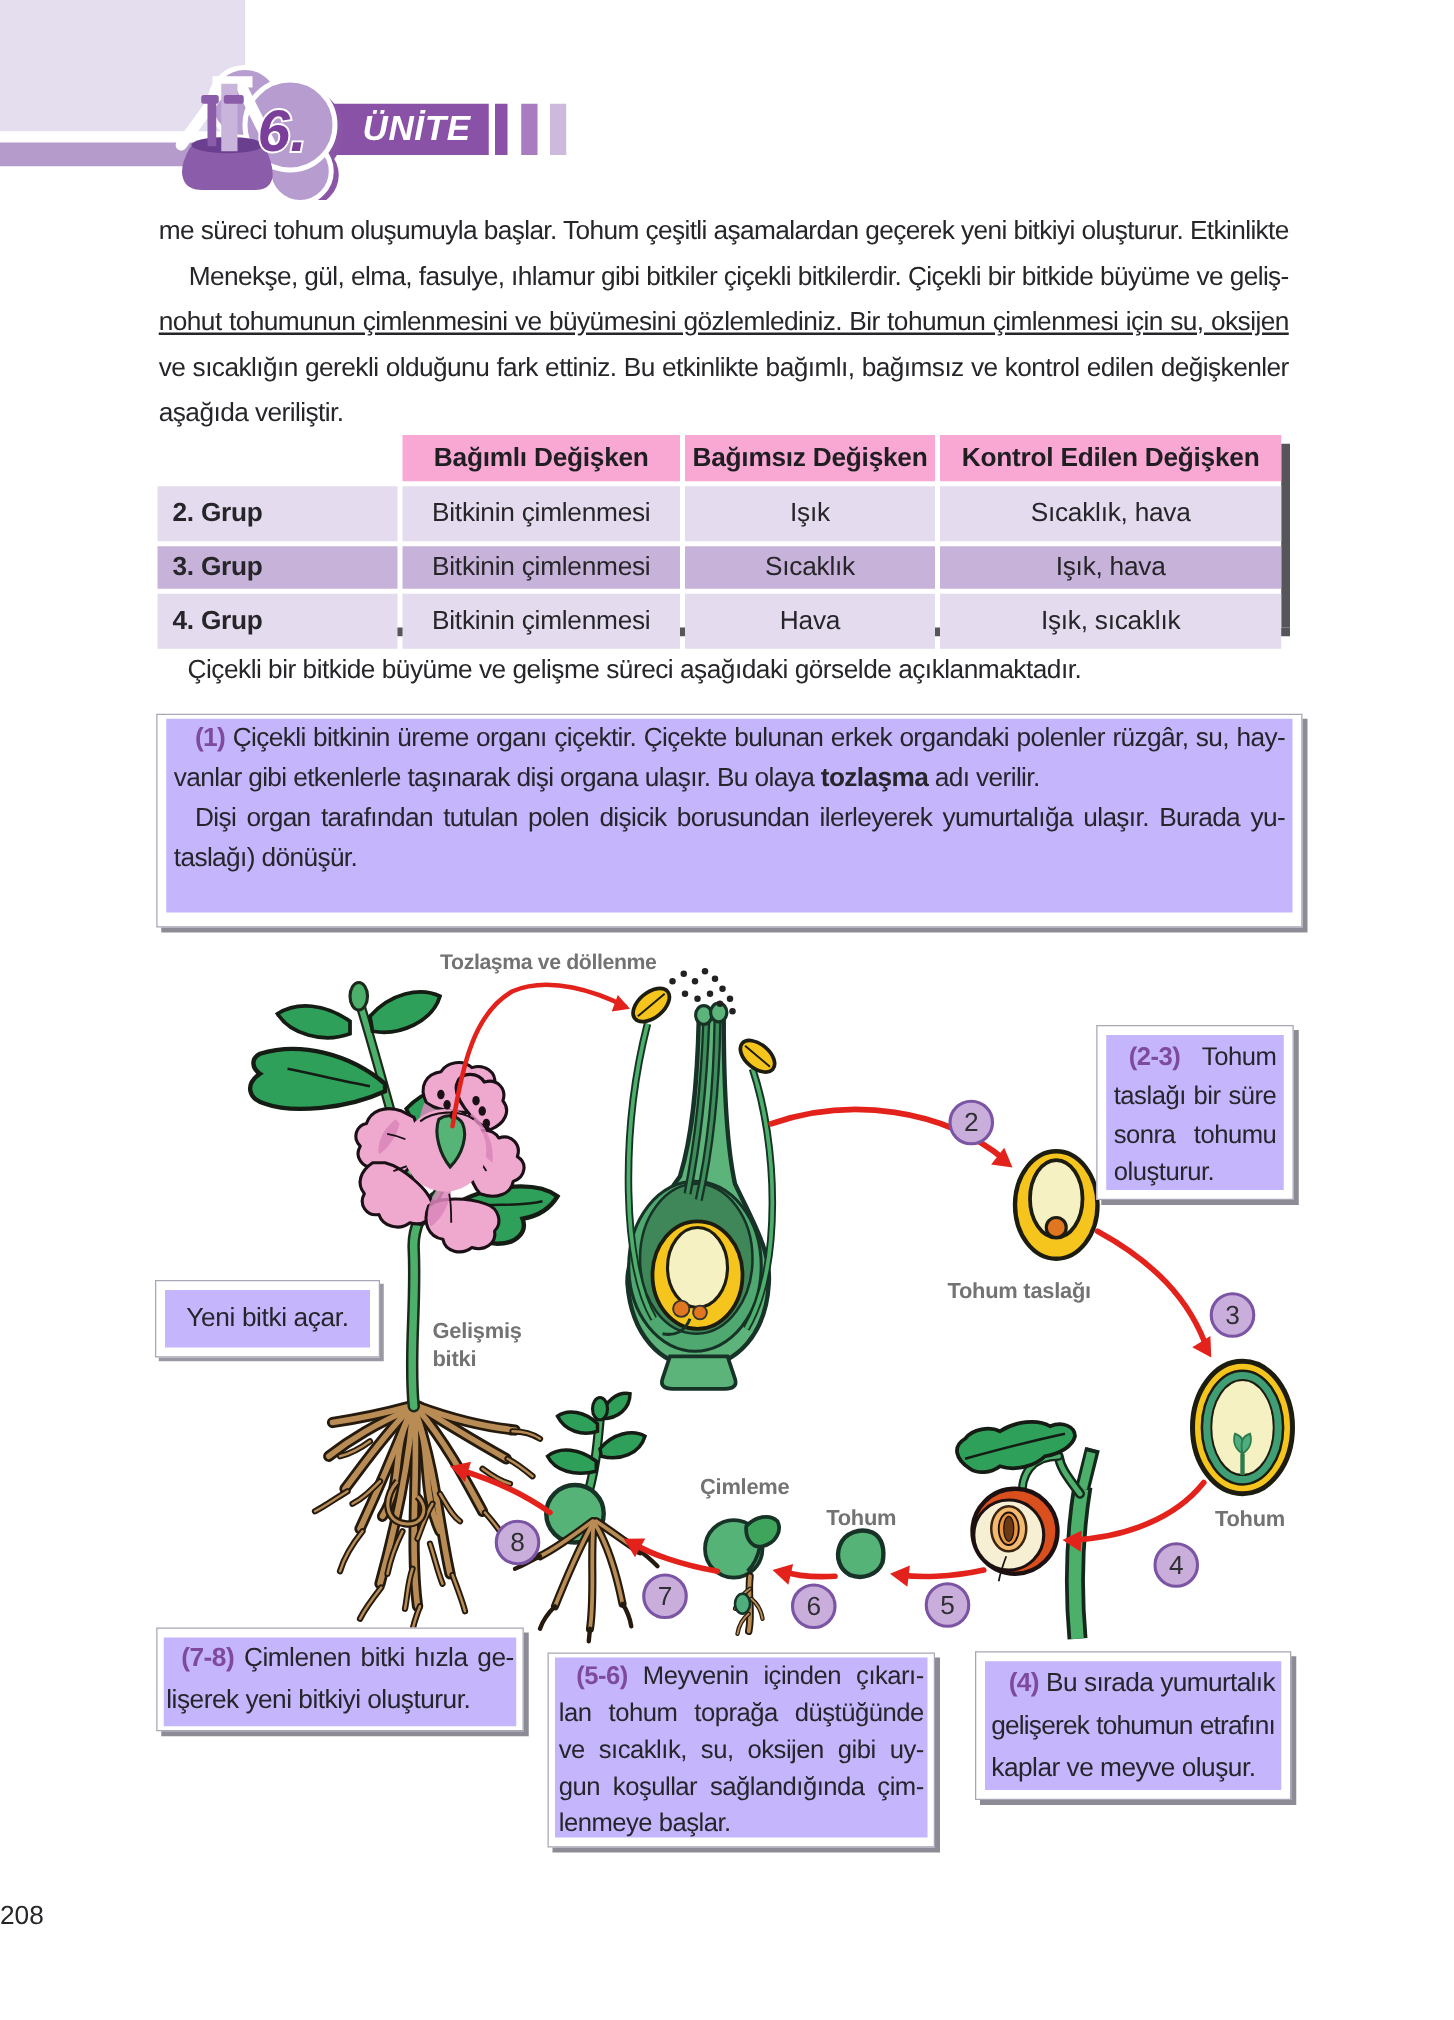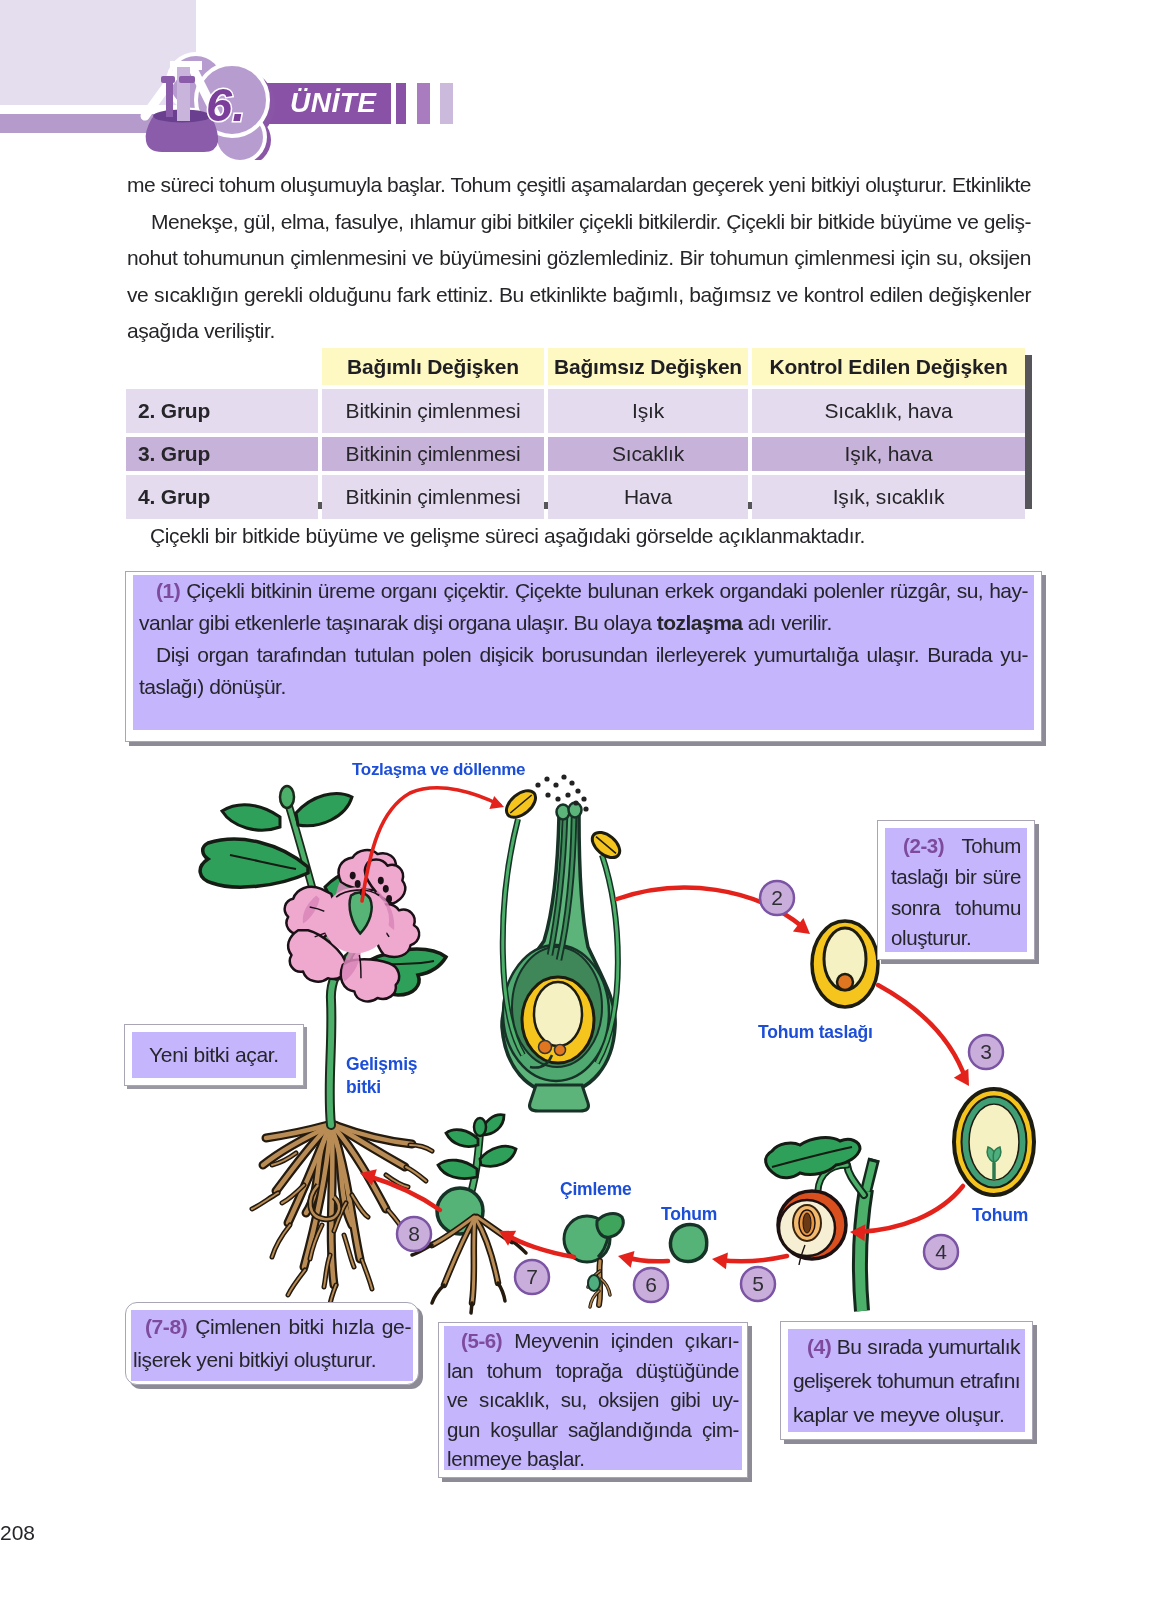--- a/index.html
+++ b/index.html
@@ -16,29 +16,29 @@
 #vb1{left:396px;width:10px;background:#8a52a6;}
 #vb2{left:417px;width:13px;background:#a87cbe;}
 #vb3{left:440px;width:13px;background:#ccbadd;}
 #para{left:127px;top:167px;width:904px;font-size:21px;line-height:36.5px;letter-spacing:-0.45px;}
 .jline{text-align:justify;text-align-last:justify;}
 .jl{display:block;}
 .tc{box-sizing:border-box;font-size:21px;display:flex;align-items:center;justify-content:center;letter-spacing:-0.2px;}
 .trow{display:flex;}
 .tlabel{width:192px;justify-content:flex-start;padding-left:12px;font-weight:bold;}
 .c2{width:222px;}.c3{width:200px;}.c4{width:273px;}
-.hdr{background:#fef9c3;font-weight:bold;height:37px;color:#1f1e22;}
+.hdr{background:#f9a8d4;font-weight:bold;height:37px;color:#1f1e22;}
 .rowA{background:#e4dcee;height:44px;}
 .rowB{background:#c7b2d9;height:34px;}
 .gap{height:4px;}.cgap{width:4px;}
 .ibox{position:absolute;background:#fff;border:1px solid #a9a5b5;
   box-shadow:4px 4px 0 #8d8b95;box-sizing:border-box;padding:7px;}
 .ifill{background:#c4b5fd;width:100%;height:100%;box-sizing:border-box;}
 .pnum{color:#7d4a9e;font-weight:bold;}
-.lab{position:absolute;font-weight:bold;font-size:17.5px;color:#1d4ed8;letter-spacing:-0.2px;}
+.lab{position:absolute;font-weight:bold;font-size:17.5px;color:#737373;letter-spacing:-0.2px;}
 #pageno{left:0;top:1521px;width:1163px;text-align:left;font-size:21px;}
 </style>
 </head>
 <body>
 <div class="abs" id="hdr-block"></div>
 <div class="abs" id="hdr-bar"></div>
 <div class="abs" id="banner">
     <span>ÜNİTE</span>
   </div>
 <div class="abs vbar" id="vb1"></div>
@@ -61,21 +61,21 @@
     <rect x="47" y="22" width="13" height="54" fill="#c9b4dc"></rect>
     <rect x="36" y="36" width="7" height="36" fill="#8a5ca9"></rect>
     <rect x="31" y="31" width="14" height="7" rx="2" fill="#8a5ca9"></rect>
     <rect x="49" y="31" width="16" height="7" rx="2" fill="#8a5ca9"></rect>
   </g>
   <text x="76" y="76" font-size="47" font-weight="bold" font-style="italic" fill="#7b3f9b" stroke="#fff" stroke-width="3" paint-order="stroke" font-family="Liberation Sans, sans-serif">6.</text>
 </svg>
 <div class="abs" id="para">
   <span class="jl jline" id="jf2" style="letter-spacing:-0.503px;">me süreci tohum oluşumuyla başlar. Tohum çeşitli aşamalardan geçerek yeni bitkiyi oluşturur. Etkinlikte</span>
   <span class="jl jline" style="letter-spacing:-0.501px;text-indent:24px;" id="jf1">Menekşe, gül, elma, fasulye, ıhlamur gibi bitkiler çiçekli bitkilerdir. Çiçekli bir bitkide büyüme ve geliş-</span>
-  <span class="jl jline" id="jf3" style="letter-spacing:-0.450px;">nohut tohumunun çimlenmesini ve büyümesini gözlemlediniz. Bir tohumun çimlenmesi için su, oksijen</span>
+  <span class="jl jline" id="jf3" style="letter-spacing:-0.450px;text-decoration:underline;">nohut tohumunun çimlenmesini ve büyümesini gözlemlediniz. Bir tohumun çimlenmesi için su, oksijen</span>
   <span class="jl jline" id="jf4" style="letter-spacing:-0.450px;">ve sıcaklığın gerekli olduğunu fark ettiniz. Bu etkinlikte bağımlı, bağımsız ve kontrol edilen değişkenler</span>
   <span class="jl">aşağıda veriliştir.</span>
 </div>
 <div class="abs" style="left:127px;top:502px;width:905px;height:7px;background:#55555a;"></div>
 <div class="abs" style="left:1025px;top:355px;width:7px;height:147px;background:#55555a;"></div>
 <div class="abs" style="left:126px;top:348px;">
   <div class="trow">
     <div class="tc tlabel" style="background:#fff;"></div>
       <div class="cgap"></div>
     <div class="tc c2 hdr">Bağımlı Değişken</div>
@@ -371,21 +371,21 @@
   <div class="ifill" style="display:flex;align-items:center;justify-content:center;font-size:21px;letter-spacing:-0.3px;">Yeni bitki açar.</div>
 </div>
 <div class="ibox" style="left:877px;top:820px;width:158px;height:140px;">
   <div class="ifill" style="padding:3px 6px 0 6px;font-size:20.5px;line-height:30.8px;letter-spacing:-0.4px;">
     <span class="jl jline" style="letter-spacing:-0.400px;text-indent:12px;" id="jf8"><span class="pnum">(2-3)</span> Tohum</span>
     <span class="jl jline" id="jf9" style="letter-spacing:-0.400px;">taslağı bir süre</span>
     <span class="jl jline" id="jf10" style="letter-spacing:-0.400px;">sonra tohumu</span>
     <span class="jl">oluşturur.</span>
   </div>
 </div>
-<div class="ibox" style="left:125px;top:1302px;width:294px;height:83px;padding:5px;border-radius:12px;">
+<div class="ibox" style="left:125px;top:1302px;width:294px;height:83px;padding:5px;">
   <div class="ifill" style="padding:0 2px;font-size:21px;line-height:33px;letter-spacing:-0.4px;position:relative;top:2px;">
     <span class="jl jline" style="letter-spacing:-0.400px;text-indent:12px;" id="jf11"><span class="pnum">(7-8)</span> Çimlenen bitki hızla ge-</span>
     <span class="jl">lişerek yeni bitkiyi oluşturur.</span>
   </div>
 </div>
 <div class="ibox" style="left:438px;top:1322px;width:310px;height:156px;padding:5px;">
   <div class="ifill" style="padding:0 3px;font-size:20.5px;line-height:29.5px;letter-spacing:-0.4px;position:relative;top:-2px;">
     <span class="jl jline" style="letter-spacing:-0.400px;text-indent:14px;" id="jf12"><span class="pnum">(5-6)</span> Meyvenin içinden çıkarı-</span>
     <span class="jl jline" id="jf13" style="letter-spacing:-0.400px;">lan tohum toprağa düştüğünde</span>
     <span class="jl jline" id="jf14" style="letter-spacing:-0.400px;">ve sıcaklık, su, oksijen gibi uy-</span>

